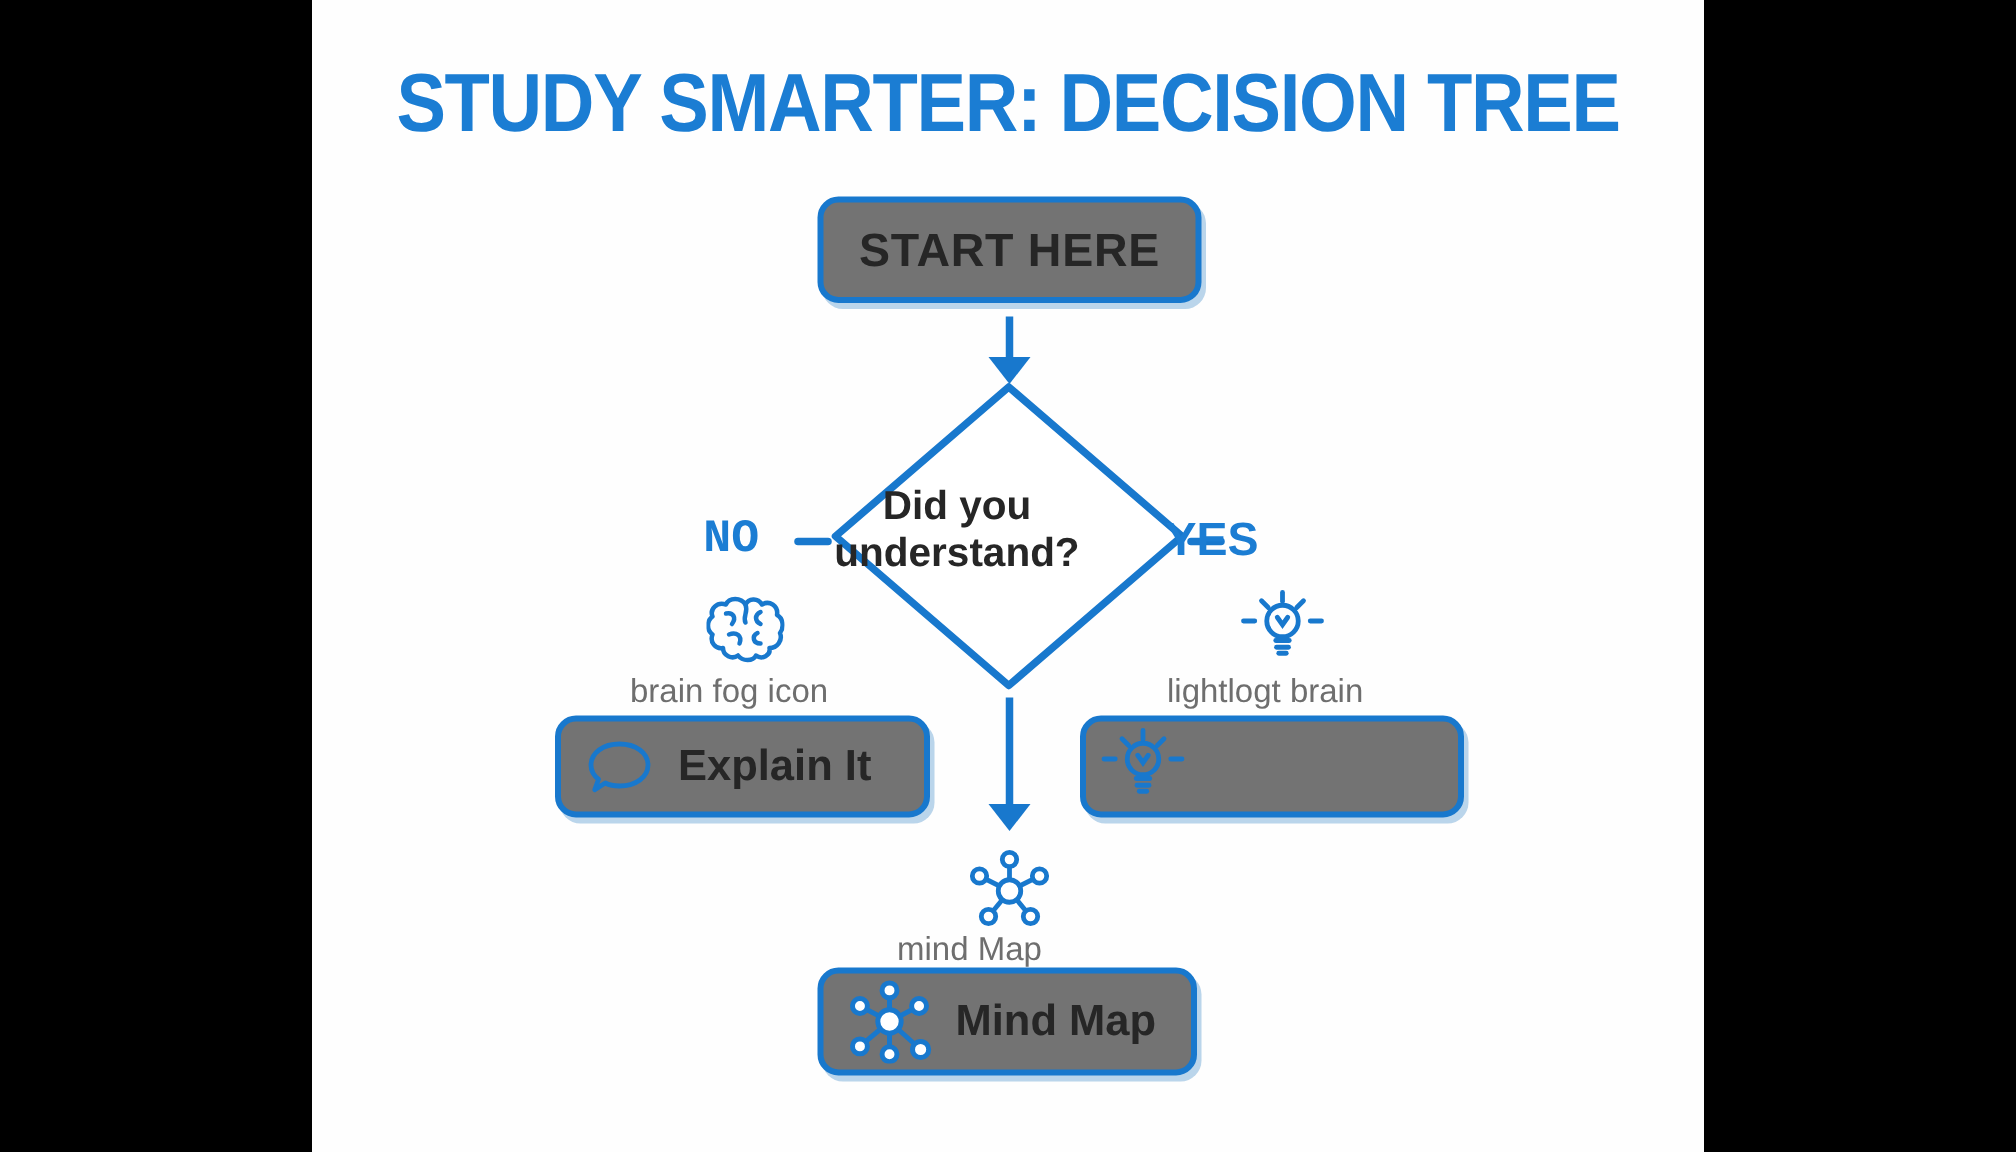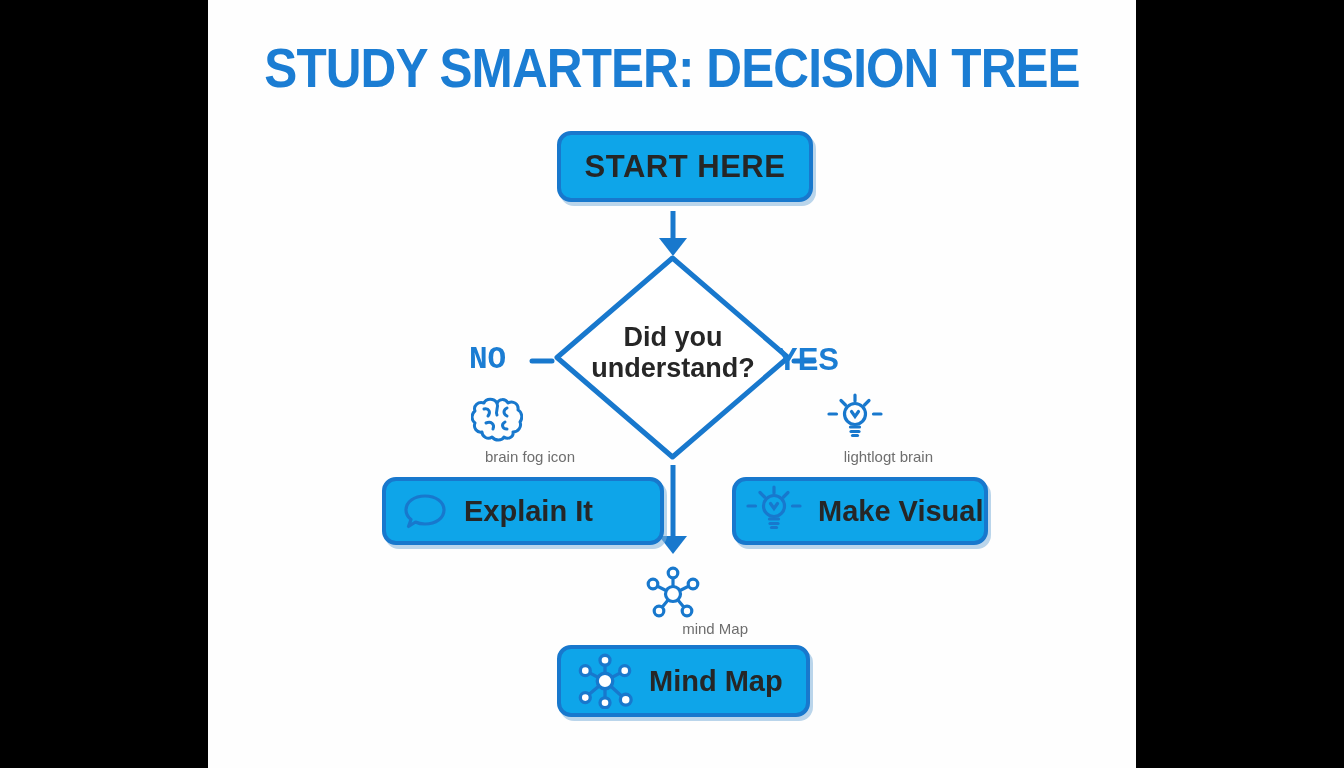--- a/index.html
+++ b/index.html
@@ -9,38 +9,38 @@
   }
   .panel{position:absolute;left:208px;top:0;width:928px;height:768px;background:#fefefe;}
   .abs{position:absolute;}
   .title{
     left:208px;top:36px;width:928px;text-align:center;
     font-size:55px;font-weight:800;color:#1b7dd3;letter-spacing:-1px;
     transform:scaleX(0.9);transform-origin:center;white-space:nowrap;
   }
   svg.layer{position:absolute;left:0;top:0;width:1344px;height:768px;pointer-events:none;}
   .node-box{
-    position:absolute;background:#0ea5e9;border:4px solid #1878cd;border-radius:14px;
+    position:absolute;background:#737373;border:4px solid #1878cd;border-radius:14px;
     box-shadow:3px 4px 0 rgba(130,178,219,0.55);
-    display:flex;align-items:center;justify-content:center;gap:16px;box-sizing:border-box;margin-left:12px;
+    display:flex;align-items:center;justify-content:center;gap:16px;box-sizing:border-box;
   }
   .node-box .label{font-size:29px;font-weight:bold;color:#262626;white-space:nowrap;}
   .start-box{left:545px;top:131px;width:256px;height:71px;}
   .start-box .label{font-size:31px;letter-spacing:0.5px;}
-  .explain-box{left:370px;top:477px;width:282px;height:68px;justify-content:flex-start;padding-left:16px;}
+  .explain-box{left:370px;top:477px;width:250px;height:68px;justify-content:flex-start;padding-left:16px;}
   .visual-box{left:720px;top:477px;width:256px;height:68px;justify-content:flex-start;padding-left:10px;}
   .mindmap-box{left:545px;top:645px;width:253px;height:72px;justify-content:flex-start;padding-left:16px;}
   .decision-text{
-    left:578px;top:322px;width:190px;text-align:center;
+    left:543px;top:322px;width:190px;text-align:center;
     font-size:27px;font-weight:bold;color:#262626;line-height:1.15;
   }
   .branch-label{font-size:31px;font-weight:800;color:#1b7dd3;}
   .no-label{left:450px;top:342px;width:75px;text-align:center;font-family:Liberation Mono, monospace;}
   .yes-label{left:777px;top:342px;width:90px;text-align:left;}
-  .caption{font-size:15px;color:#6e6e6e;text-align:right;}
+  .caption{font-size:22px;color:#6e6e6e;text-align:left;}
   .cap-brain{left:420px;top:448px;width:155px;}
   .cap-bulb{left:778px;top:448px;width:155px;}
   .cap-mind{left:598px;top:620px;width:150px;}
   .icon{display:block;}
 </style>
 </head>
 <body>
 
 <div class="panel"></div>
 
@@ -116,21 +116,20 @@
       <path d="M23.5 34 h9"></path>
       <path d="M24 38.5 h8"></path>
       <path d="M25.5 42.5 h5"></path>
       <path d="M28 2 v6"></path>
       <path d="M14 7.5 l4.5 4.5"></path>
       <path d="M42 7.5 l-4.5 4.5"></path>
       <path d="M2 21 h7.5"></path>
       <path d="M46.5 21 h7.5"></path>
     </g>
   </svg>
-  <span class="label">Make Visual</span>
 </div>
 
 <svg class="abs icon" style="left:646px;top:565px" width="54" height="54" viewBox="0 0 54 54">
   <g stroke="#1878cd" stroke-width="3.2" fill="#ffffff" stroke-linecap="round">
     <line x1="27" y1="29" x2="27" y2="8"></line>
     <line x1="27" y1="29" x2="7" y2="19"></line>
     <line x1="27" y1="29" x2="47" y2="19"></line>
     <line x1="27" y1="29" x2="13" y2="46"></line>
     <line x1="27" y1="29" x2="41" y2="46"></line>
     <circle cx="27" cy="29" r="7.5"></circle>

